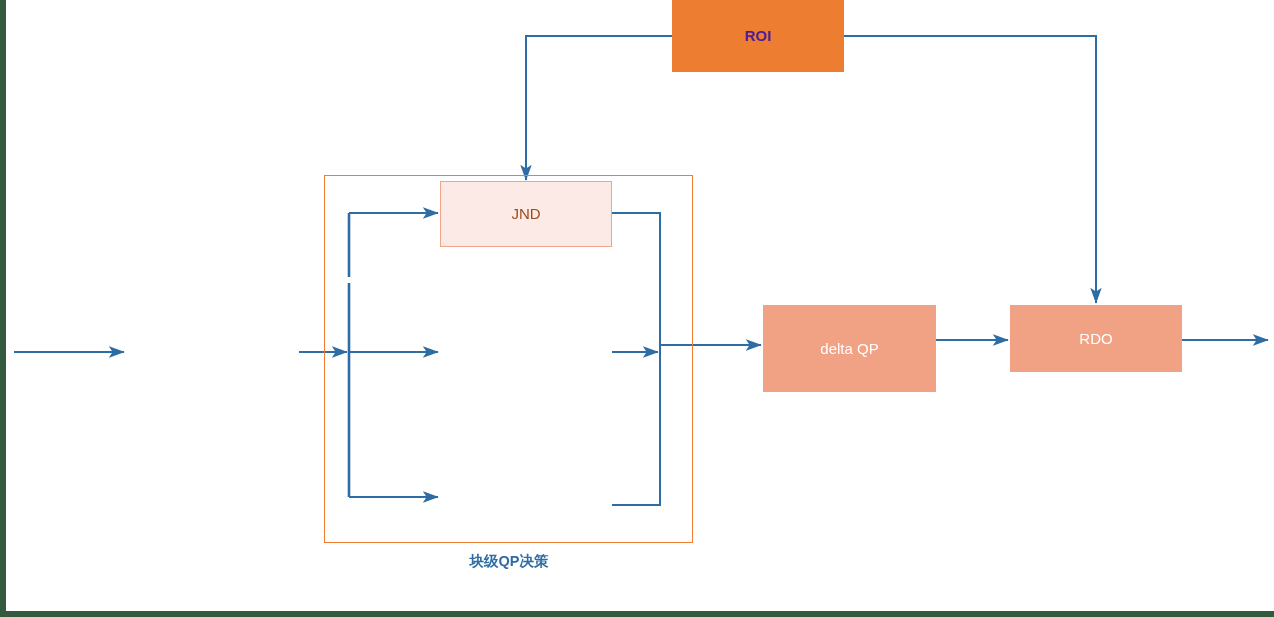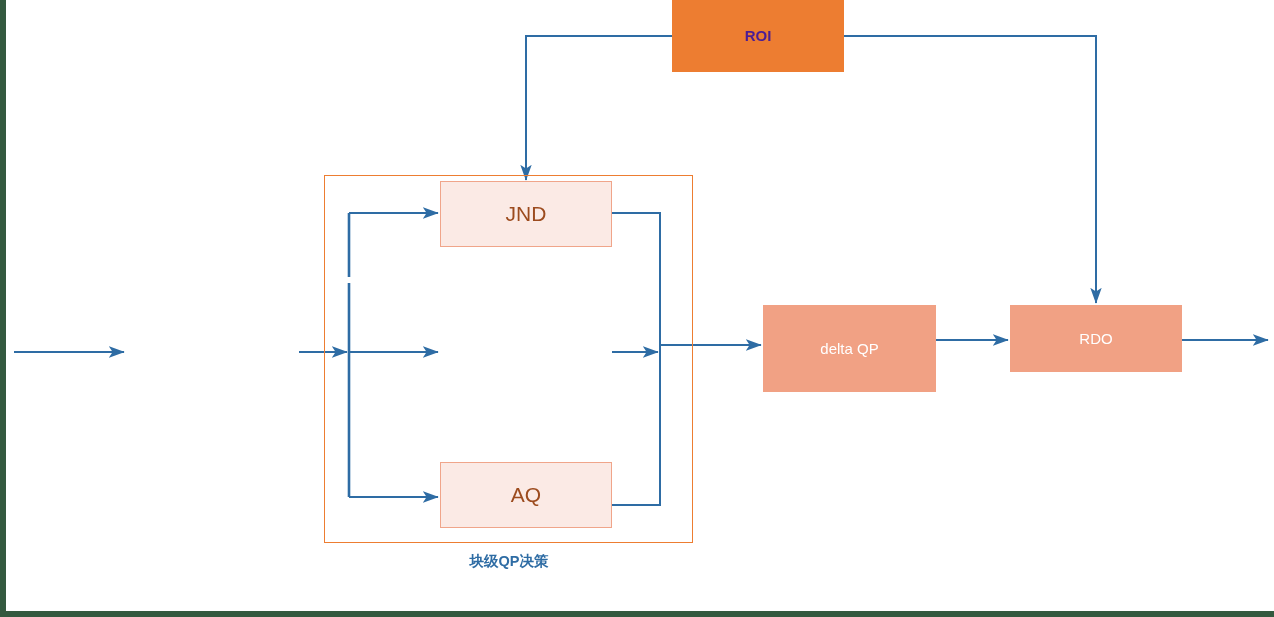--- a/index.html
+++ b/index.html
@@ -28,21 +28,21 @@
     align-items:center;
     justify-content:center;
     box-sizing:border-box;
     text-align:center;
     line-height:1.2;
   }
   .node-pink{
     background:#FBEAE5;
     border:1.3px solid #F0A58A;
     color:#9C4B1E;
-    font-size:21px;
+    font-size:15px;
   }
   .node-pink.cjk{
     font-size:15.5px;
   }
   .node-salmon{
     background:#F1A184;
     color:#ffffff;
     font-size:15px;
     border:none;
   }
@@ -113,23 +113,20 @@
   <div class="group-box" style="left:318px;top:175px;width:369px;height:368px;"></div>
 
   <div class="group-caption" style="left:403px;top:552px;width:200px;">块级QP决策</div>
 
 
   <div class="node node-pink" style="left:434px;top:181px;width:172px;height:66px;">
     <span>JND</span>
   </div>
 
 
-  <div class="node node-pink" style="left:434px;top:462px;width:172px;height:66px;">
-    <span>AQ</span>
-  </div>
 
   <div class="node node-orange" style="left:666px;top:0px;width:172px;height:72px;">
     <span>ROI</span>
   </div>
 
   <div class="node node-salmon" style="left:757px;top:305px;width:173px;height:87px;">
     <span>delta QP</span>
   </div>
 
   <div class="node node-salmon" style="left:1004px;top:305px;width:172px;height:67px;">

